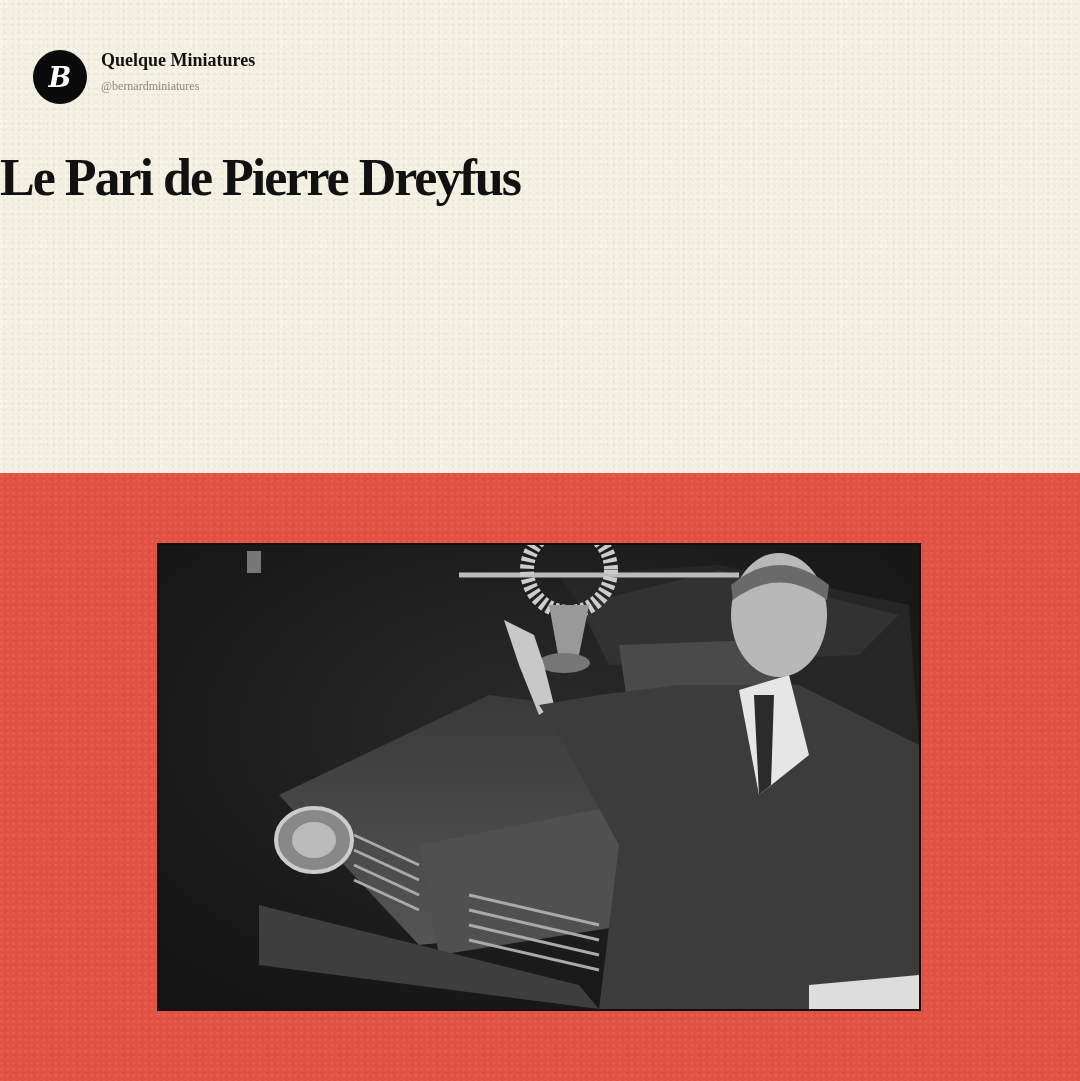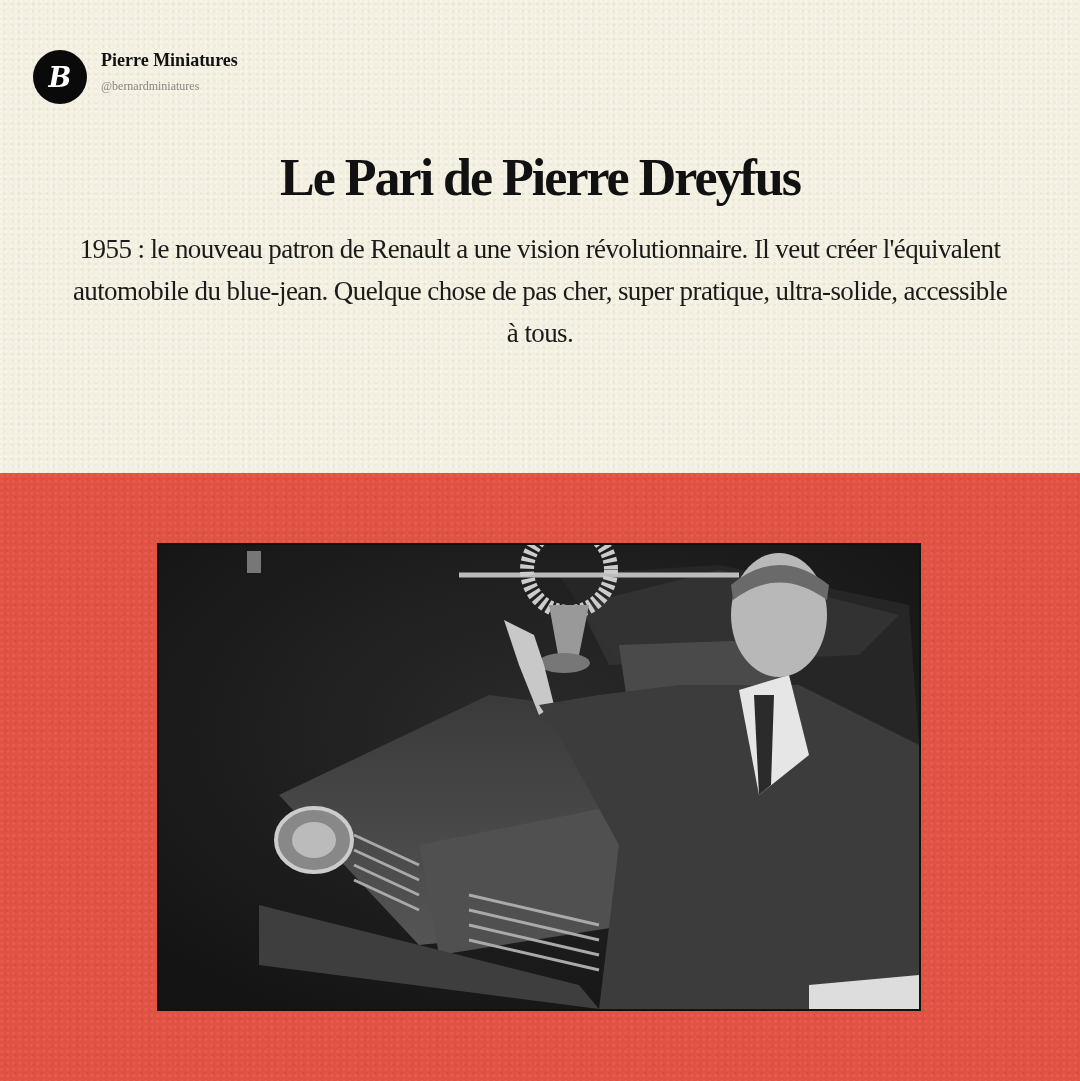--- a/index.html
+++ b/index.html
@@ -21,44 +21,43 @@
     background-size:6px 6px, 9px 9px;
   }
   .avatar {
     position:absolute; left:33px; top:50px; width:54px; height:54px; border-radius:50%;
     background:#0a0a0a; color:#fff; display:flex; align-items:center; justify-content:center;
     font-family:"DejaVu Serif", serif; font-weight:bold; font-style:italic; font-size:27px;
   }
   .brand-name { position:absolute; left:101px; top:50px; font-family:"Liberation Serif", serif; font-weight:bold; font-size:18px; color:#111; }
   .brand-handle { position:absolute; left:101px; top:79px; font-family:"Liberation Serif", serif; font-size:12px; color:#8a8780; }
   .title {
-    position:absolute; left:0; top:148px; width:1080px; text-align:center;
+    position:absolute; left:0; top:148px; width:1080px; text-align:left;
     font-family:"Liberation Serif", serif; font-weight:bold; font-size:52px; letter-spacing:-2px; color:#111;
   }
   .body-text {
     position:absolute; left:70px; top:228px; width:940px; text-align:center;
     font-family:"Liberation Serif", serif; font-size:27px; line-height:42px; letter-spacing:-0.6px; color:#1a1a1a;
   }
   .photo {
     position:absolute; left:157px; top:543px; width:760px; height:464px;
     border:2px solid #111; background:#1c1c1c; overflow:hidden;
   }
   .photo svg { display:block; }
 </style>
 </head>
 <body>
 
 <div class="top">
   <div class="avatar">
     <span>B</span>
   </div>
-  <div class="brand-name">Pierre Miniatures</div>
+  <div class="brand-name">Quelque Miniatures</div>
   <div class="brand-handle">@bernardminiatures</div>
   <div class="title">Le Pari de Pierre Dreyfus</div>
-  <div class="body-text">1955 : le nouveau patron de Renault a une vision révolutionnaire. Il veut créer l'équivalent automobile du blue-jean. Quelque chose de pas cher, super pratique, ultra-solide, accessible à tous.</div>
 </div>
 
 <div class="bottom">
 </div>
 
 <div class="photo" title="Black and white photo of Pierre Dreyfus in a suit holding a trophy beside a car">
   <svg width="760" height="464" viewBox="0 0 760 464">
     <defs>
       <radialGradient id="bg" cx="50%" cy="40%" r="70%">
         <stop offset="0" stop-color="#2a2a2a"></stop>

